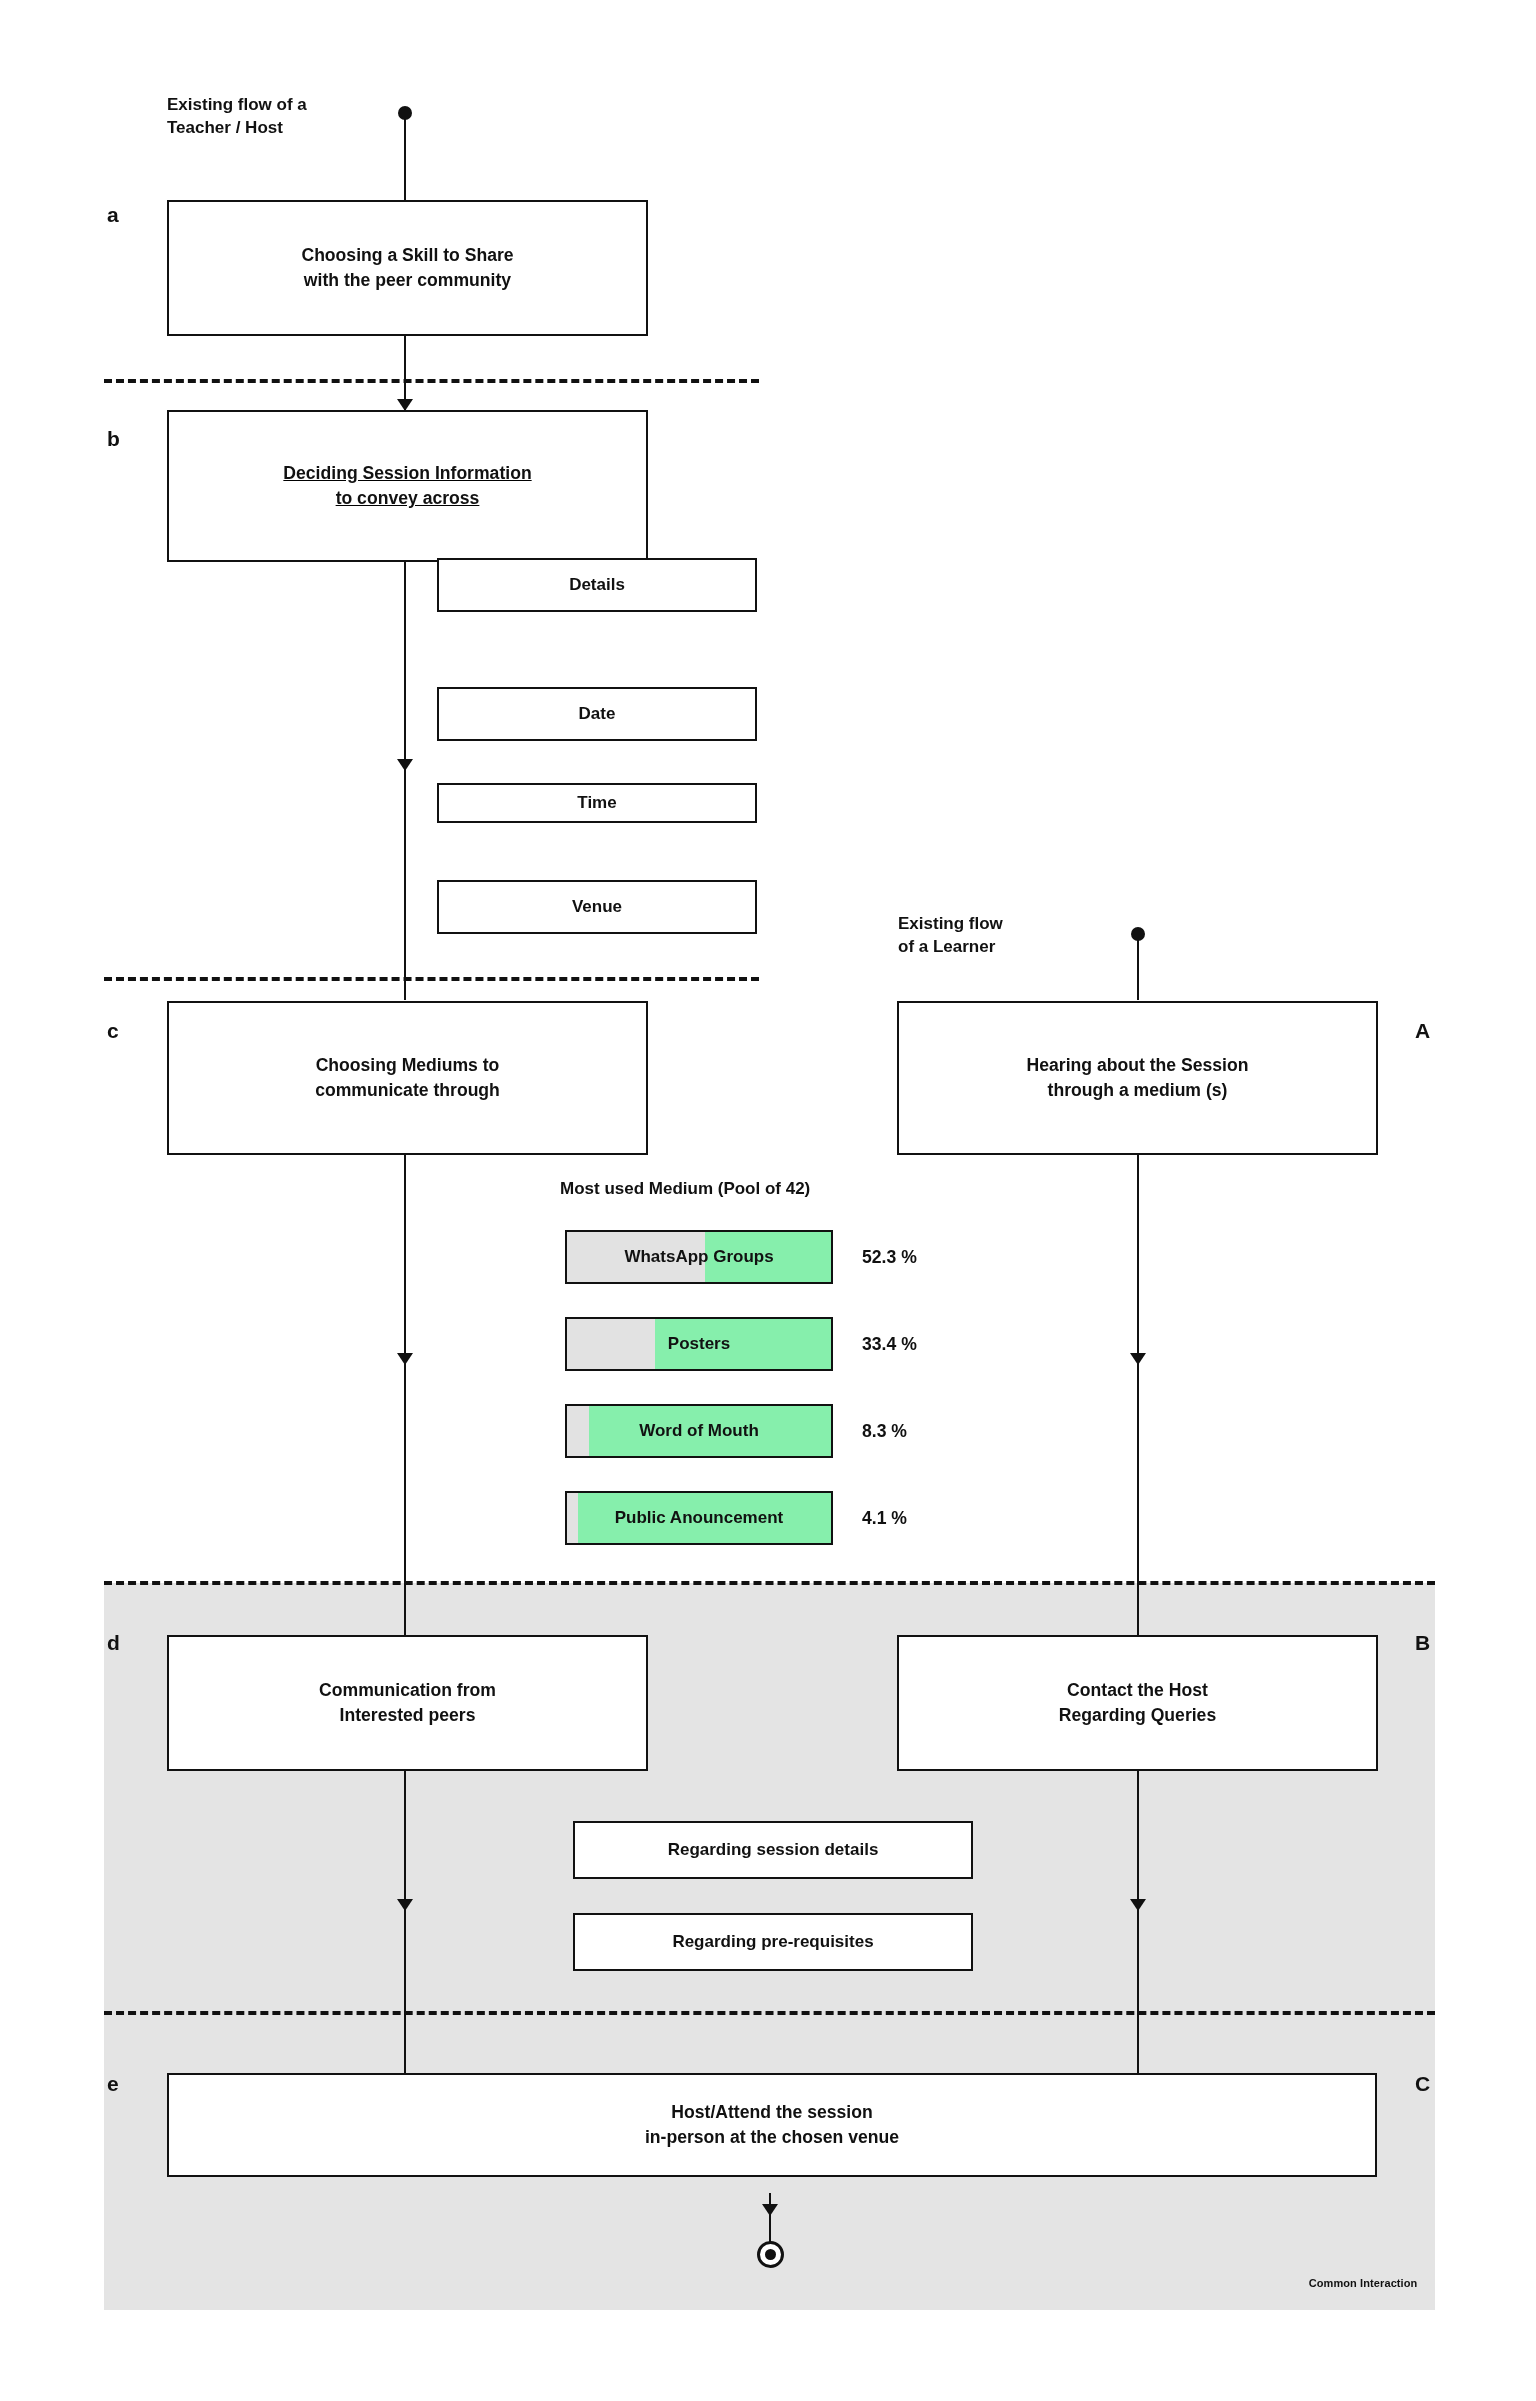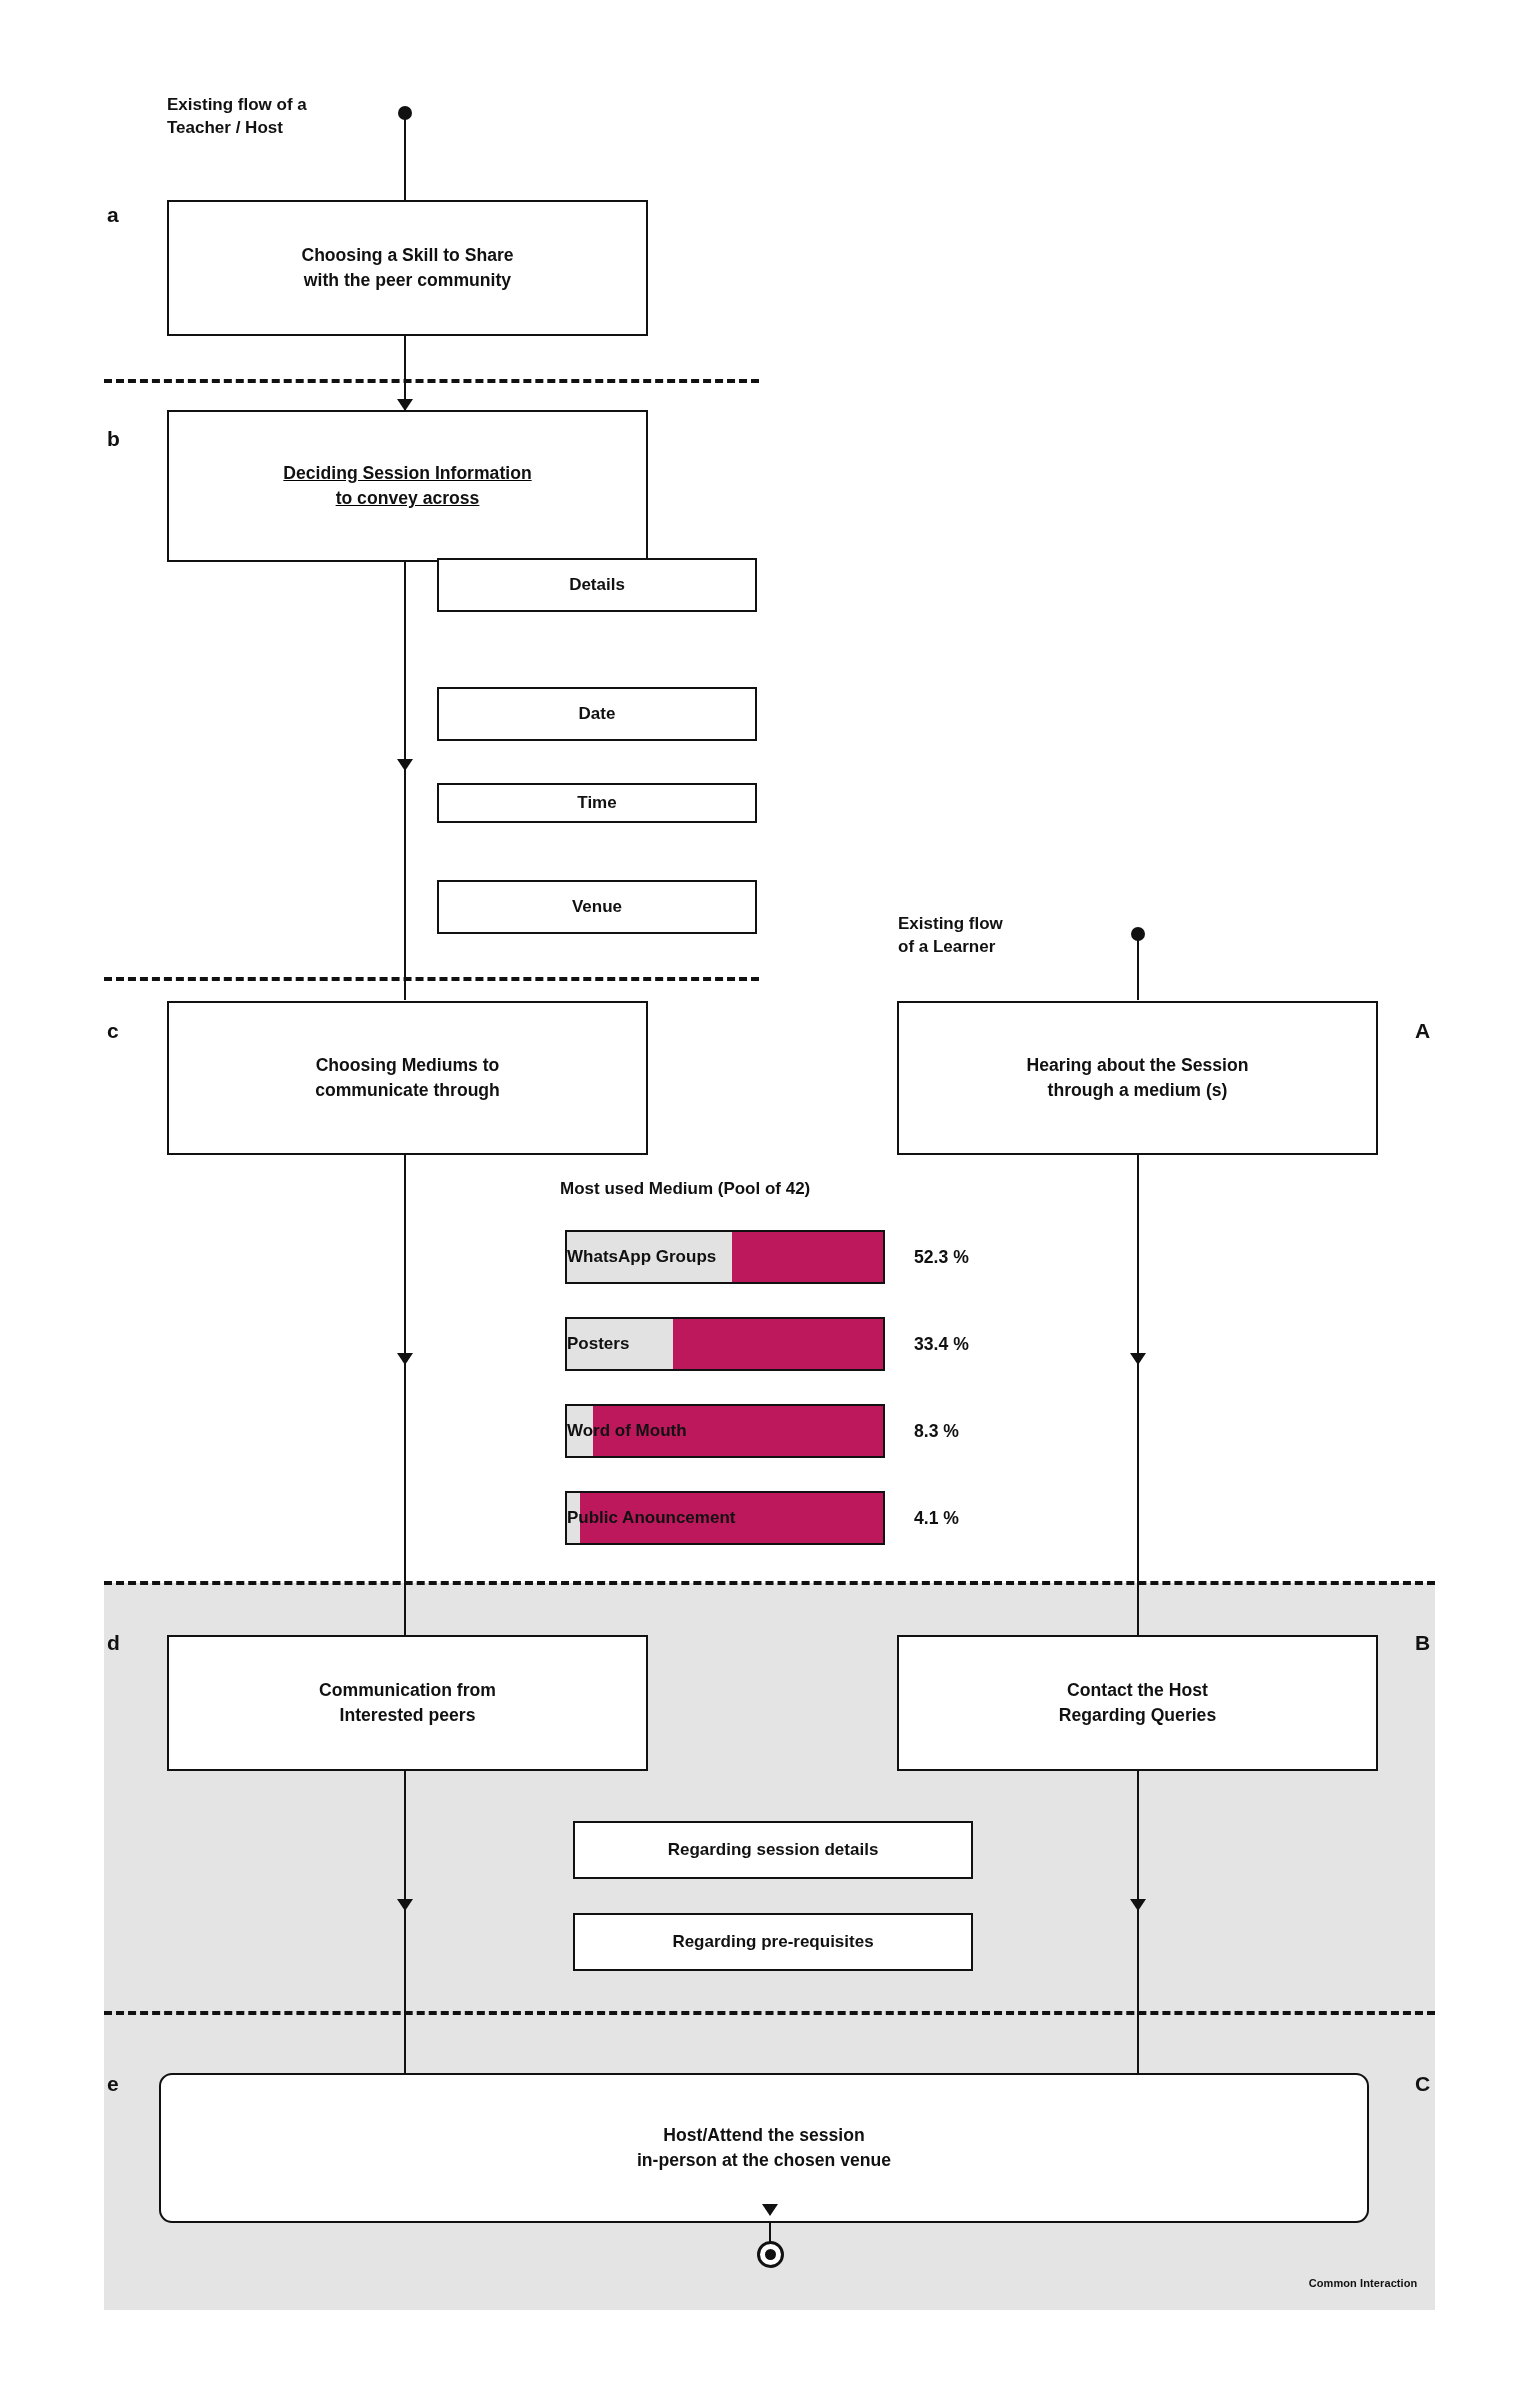--- a/index.html
+++ b/index.html
@@ -135,27 +135,27 @@
     white-space: nowrap;
   }
   .bar-row {
     position: absolute;
     z-index: 5;
     display: flex;
     align-items: center;
   }
   .bar-track {
     position: relative;
-    width: 320px;
+    width: 268px;
     height: 54px;
     border: 2.4px solid #111111;
-    background: #be185d;
+    background: #86efac;
     display: flex;
     align-items: center;
-    justify-content: flex-start;
+    justify-content: center;
     overflow: hidden;
   }
   .bar-fill {
     position: absolute;
     left: 0; top: 0; bottom: 0;
     background: #e2e2e2;
     z-index: 0;
   }
   .bar-label {
     position: relative;
@@ -304,21 +304,21 @@
     <div class="bar-value">4.1 %</div>
   </div>
 
   <div class="box small-box" style="left:573px; top:1821px; width:400px; height:58px;">
     <div class="txt">Regarding session details</div>
   </div>
   <div class="box small-box" style="left:573px; top:1913px; width:400px; height:58px;">
     <div class="txt">Regarding pre-requisites</div>
   </div>
 
-  <div class="box" style="left:159px; top:2073px; width:1210px; height:150px;border-radius:13px;">
+  <div class="box" style="left:167px; top:2073px; width:1210px; height:104px;">
     <div class="txt">Host/Attend the session
 in-person at the chosen venue</div>
   </div>
 
   <div class="vline" style="left:769px; top:2193px; height:54px;"></div>
   <div class="arrowhead" style="left:762px; top:2204px;"></div>
   <div class="endnode" style="left:757px; top:2241px;"></div>
 
 </div>
 

